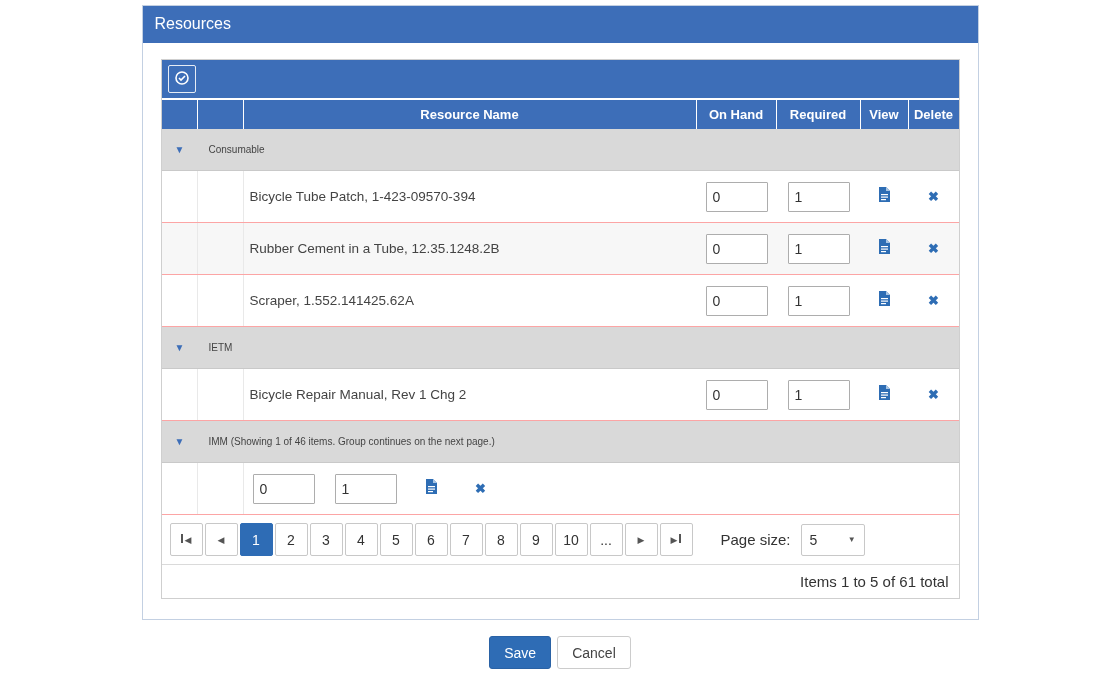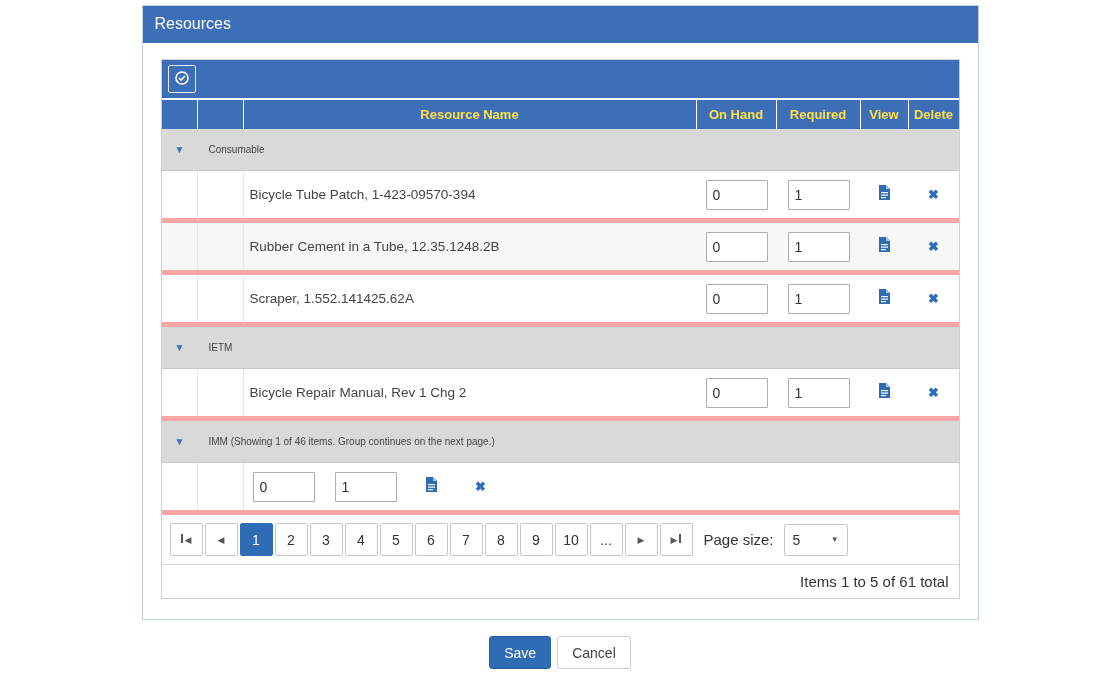--- a/index.html
+++ b/index.html
@@ -25,21 +25,21 @@
   }
   .toolbar-btn {
     width:28px; height:28px; background:#3d6eb8;
     border:1px solid #e6ecf5; border-radius:2px;
     display:flex; align-items:center; justify-content:center; cursor:pointer;
   }
 
   
   .grid-header { display:flex; background:#3d6eb8; height:29px; }
   .h-cell {
-    color:#fde047; font-size:13px; font-weight:bold;
+    color:#ffffff; font-size:13px; font-weight:bold;
     display:flex; align-items:center; justify-content:center;
     border-right:1px solid #ffffff; height:100%;
   }
   .h-cell:last-child { border-right:none; }
 
   .c1 { width:36px; flex:none; }
   .c2 { width:46px; flex:none; }
   .c3 { flex:1; }
   .c4 { width:80px; flex:none; }
   .c5 { width:84px; flex:none; }
@@ -53,21 +53,21 @@
   }
   .group-expand {
     width:36px; flex:none; text-align:center; color:#3d6eb8;
     font-size:10px; cursor:pointer;
   }
   .group-label { flex:1; font-size:10px; color:#444; padding-left:11px; }
 
   
   .data-row {
     display:flex; align-items:center; height:52px;
-    background:#ffffff; border-bottom:5px solid #fca5a5;
+    background:#ffffff; border-bottom:1px solid #fca5a5;
   }
   .data-row.alt { background:#f7f7f7; }
   .cell { display:flex; align-items:center; justify-content:center; height:100%; }
   .cell.c1, .cell.c2 { border-right:1px solid #e9e9e9; }
   .name-cell { justify-content:flex-start; padding-left:6px; font-size:13.5px; color:#444; }
 
   .qty-input {
     width:62px; height:30px; border:1px solid #adadad; border-radius:1px;
     font-family:"Liberation Sans", sans-serif; font-size:14px; color:#333;
     padding:0 6px; background:#fff;
@@ -85,21 +85,21 @@
     background:#fff; border:1px solid #c8c8c8; border-radius:2px;
     font-family:"Liberation Sans", sans-serif; font-size:14px; color:#333;
     cursor:pointer; display:flex; align-items:center; justify-content:center;
     padding:0 6px;
   }
   .page-btn.arrow { font-size:9px; color:#555; }
   .page-btn.active { background:#2e6cb5; border-color:#2e6cb5; color:#fff; }
   .bar-right::after { content:""; display:inline-block; width:2px; height:9px; background:#555; margin-left:2px; }
   .bar-left::before { content:""; display:inline-block; width:2px; height:9px; background:#555; margin-right:2px; }
 
-  .page-size-wrap { display:flex; align-items:center; margin-left:9px; }
+  .page-size-wrap { display:flex; align-items:center; margin-left:26px; }
   .page-size-label { font-size:15px; color:#333; margin-right:10px; }
   .page-size-select {
     width:64px; height:32px; border:1px solid #c8c8c8; border-radius:2px;
     background:#fff; display:flex; align-items:center; justify-content:space-between;
     padding:0 8px; cursor:pointer; font-size:14px; color:#333;
   }
   .page-size-select .chev { font-size:8px; color:#555; }
 
   
   .grid-footer {

